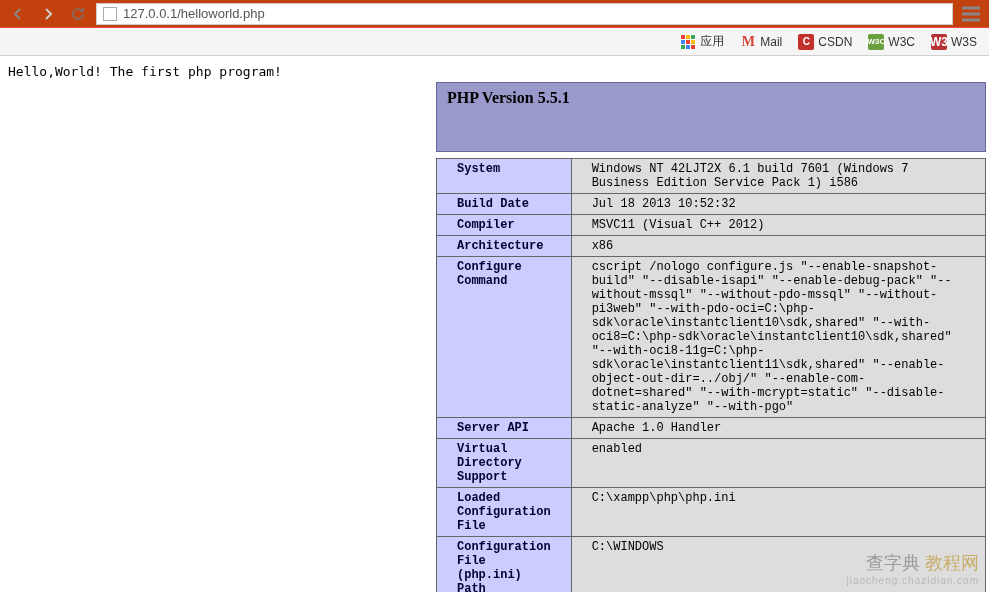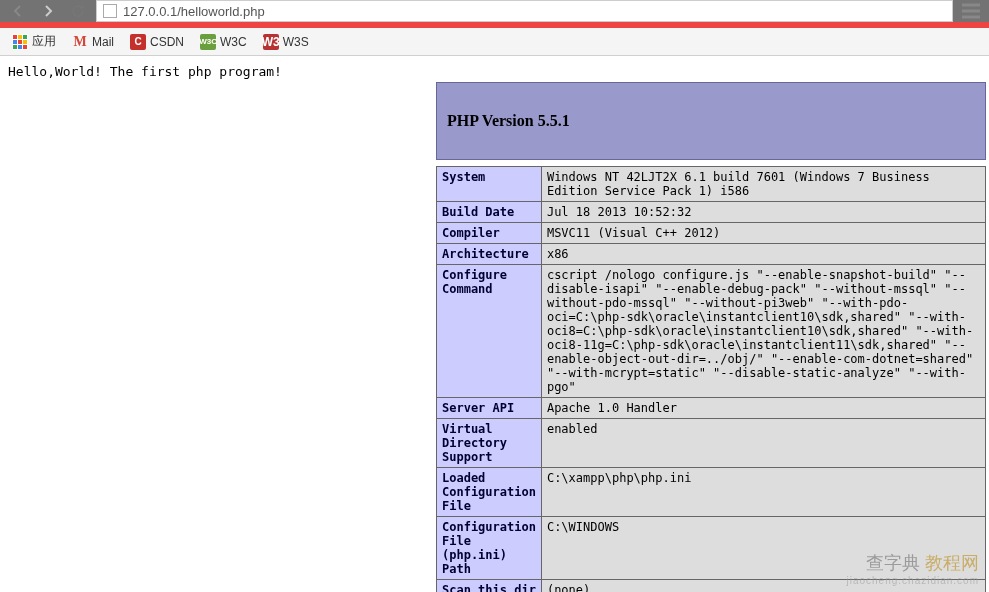--- a/index.html
+++ b/index.html
@@ -1,50 +1,50 @@
 <!DOCTYPE html>
 <html><head>
   <meta charset="utf-8">
   <style>
     * { box-sizing: border-box; margin: 0; padding: 0; }
     body { font-family: "SimSun", "NSimSun", serif; font-size: 12px; background: #fff; width: 989px; height: 592px; overflow: hidden; position: relative; }
     
-    .browser-toolbar { height: 28px; background: #737373; border-bottom: 6px solid #ef4444; display: flex; align-items: center; padding: 0 6px; gap: 6px; font-family: Arial, sans-serif; }
+    .browser-toolbar { height: 28px; background: #c2410c; border-bottom: 1px solid #ef4444; display: flex; align-items: center; padding: 0 6px; gap: 6px; font-family: Arial, sans-serif; }
     .nav-btn { width: 24px; height: 24px; display: flex; align-items: center; justify-content: center; color: #888; cursor: pointer; border-radius: 2px; }
     .nav-btn svg { width: 16px; height: 16px; }
     .url-bar { flex: 1; height: 22px; background: #fff; border: 1px solid #ccc; display: flex; align-items: center; padding: 0 6px; gap: 6px; font-size: 13px; color: #555; }
     .url-bar .page-icon { width: 14px; height: 14px; border: 1px solid #aaa; background: #fff; }
     .menu-btn { width: 24px; height: 24px; display: flex; align-items: center; justify-content: center; color: #888; cursor: pointer; }
     
-    .bookmarks-bar { height: 28px; background: #f5f5f5; border-bottom: 1px solid #d0d0d0; display: flex; align-items: center; padding: 0 6px; gap: 4px; font-family: "Microsoft YaHei", Arial, sans-serif; font-size: 12px; }
+    .bookmarks-bar { height: 28px; background: #f5f5f5; border-bottom: 1px solid #d0d0d0; display: flex; align-items: center; padding: 0 6px; gap: 4px; font-family: "Microsoft YaHei", Arial, sans-serif; font-size: 12px; justify-content: flex-end; }
     .bookmark { display: flex; align-items: center; gap: 4px; padding: 3px 6px; cursor: pointer; border-radius: 2px; color: #333; }
     .bm-icon { width: 16px; height: 16px; display: flex; align-items: center; justify-content: center; font-size: 10px; font-weight: bold; border-radius: 2px; }
     .bm-apps { background: #fff; }
     .bm-apps-grid { width: 14px; height: 14px; display: grid; grid-template-columns: repeat(3,1fr); grid-template-rows: repeat(3,1fr); gap: 1px; }
     .bm-apps-grid span { background: #4285f4; }
     .bm-apps-grid span:nth-child(1){background:#ea4335;} .bm-apps-grid span:nth-child(2){background:#fbbc05;} .bm-apps-grid span:nth-child(3){background:#34a853;}
     .bm-apps-grid span:nth-child(4){background:#4285f4;} .bm-apps-grid span:nth-child(5){background:#ea4335;} .bm-apps-grid span:nth-child(6){background:#fbbc05;}
     .bm-apps-grid span:nth-child(7){background:#34a853;} .bm-apps-grid span:nth-child(8){background:#4285f4;} .bm-apps-grid span:nth-child(9){background:#ea4335;}
     .bm-mail { color: #d44638; font-family: Georgia, serif; font-size: 14px; }
     .bm-csdn { background: #c4302b; color: #fff; }
     .bm-w3c { background: #6b9e3e; color: #fff; font-size: 8px; }
     .bm-w3s { background: #b73333; color: #fff; font-size: 12px; }
     
     .page-content { padding: 8px; font-family: "SimSun", "NSimSun", monospace; font-size: 13px; }
     .hello-text { margin-bottom: 0; }
     
     .phpinfo-container { position: absolute; left: 436px; top: 82px; width: 550px; }
-    .php-header { background: #9999cc; border: 1px solid #666699; padding: 6px 10px; display: flex; align-items: center; justify-content: space-between; height: 78px; }
+    .php-header { background: #9999cc; border: 1px solid #666699; padding: 6px 10px; display: flex; justify-content: space-between; height: 70px; }
     .php-header h1 { font-size: 16px; font-family: "SimSun", "NSimSun", serif; font-weight: bold; color: #000; }
     .php-logo { display: flex; align-items: center; }
     .php-logo-ellipse { width: 90px; height: 48px; background: radial-gradient(ellipse at 35% 30%, #aaaadd, #6b6ba8 60%, #4a4a8a); border-radius: 50%; display: flex; align-items: center; justify-content: center; box-shadow: inset -3px -3px 8px rgba(0,0,0,0.3), 2px 2px 4px rgba(0,0,0,0.3); }
     .php-logo-text { color: #000; font-family: Arial, sans-serif; font-weight: bold; font-style: italic; font-size: 26px; letter-spacing: -1px; }
     
     .php-table { width: 100%; border-collapse: collapse; margin-top: 6px; font-family: "SimSun", "NSimSun", monospace; font-size: 12px; }
-    .php-table td { border: 1px solid #666; padding: 3px 5px; vertical-align: top; word-wrap: break-word; }
+    .php-table td { border: 1px solid #666; padding: 3px 20px; vertical-align: top; word-wrap: break-word; font-family: Liberation Mono, monospace; }
     .php-table td.label { background: #ccccff; font-weight: bold; color: #000033; width: 93px; }
     .php-table td.value { background: #ddd; color: #000; }
     
     .watermark { position: absolute; right: 10px; bottom: 6px; font-family: "Microsoft YaHei", sans-serif; text-align: right; opacity: 0.55; pointer-events: none; }
     .watermark .wm1 { font-size: 18px; color: #666; }
     .watermark .wm1 .accent { color: #b8860b; }
     .watermark .wm2 { font-size: 10px; color: #999; letter-spacing: 1px; }
   </style>
 </head>
 <body>

